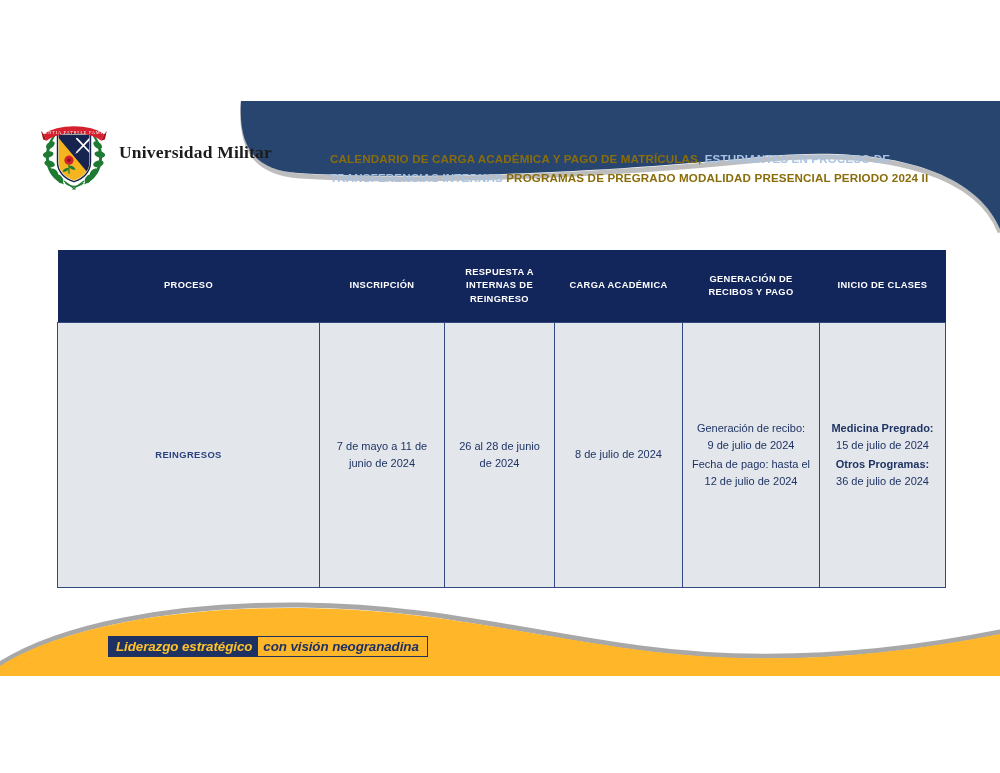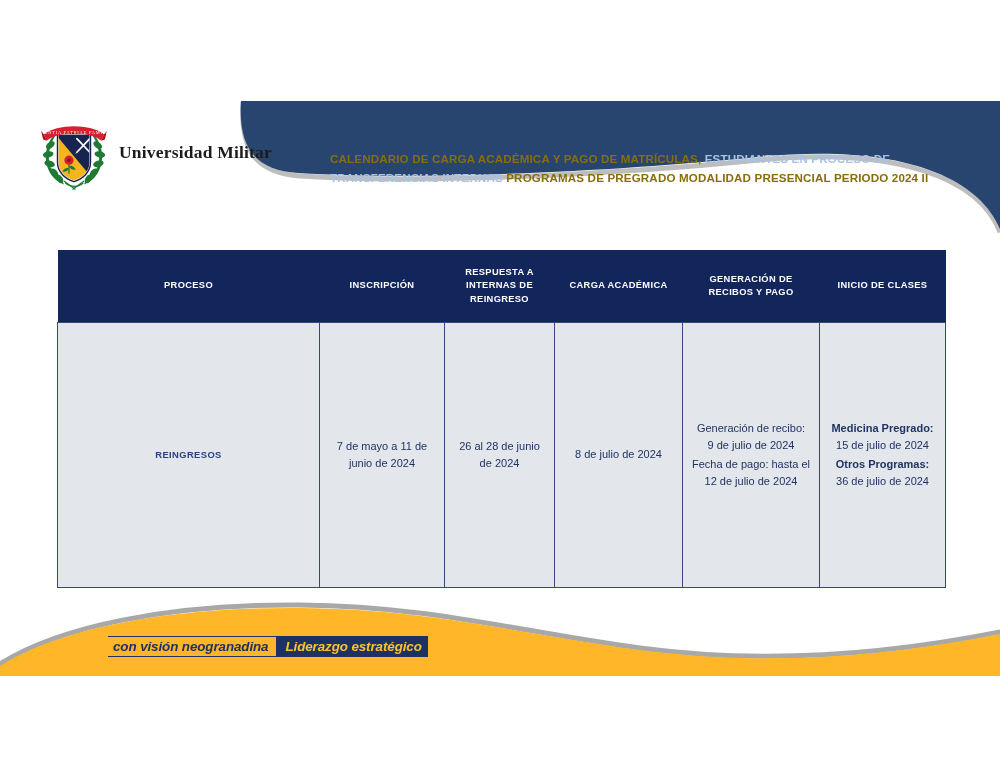--- a/index.html
+++ b/index.html
@@ -287,15 +287,15 @@
 </table>
 
 <div id="footer-band">
   <svg width="1000" height="90" viewBox="0 0 1000 90" xmlns="http://www.w3.org/2000/svg">
     <path d="M0,78 C 60,40 170,18 300,19 C 430,20 520,46 640,62 C 760,78 880,70 1000,46 L1000,90 L0,90 Z" fill="none" stroke="#a8a8a8" stroke-width="5"></path>
     <path d="M0,80 C 60,42 170,21 300,22 C 430,23 520,48 640,64 C 760,80 880,72 1000,48 L1000,90 L0,90 Z" fill="#ffb628"></path>
   </svg>
 </div>
 
 <div id="slogan">
+  <span id="slogan-a">Liderazgo estratégico</span>
   <span id="slogan-b">con visión neogranadina</span>
-  <span id="slogan-a">Liderazgo estratégico</span>
 </div>
 
 </body></html>

